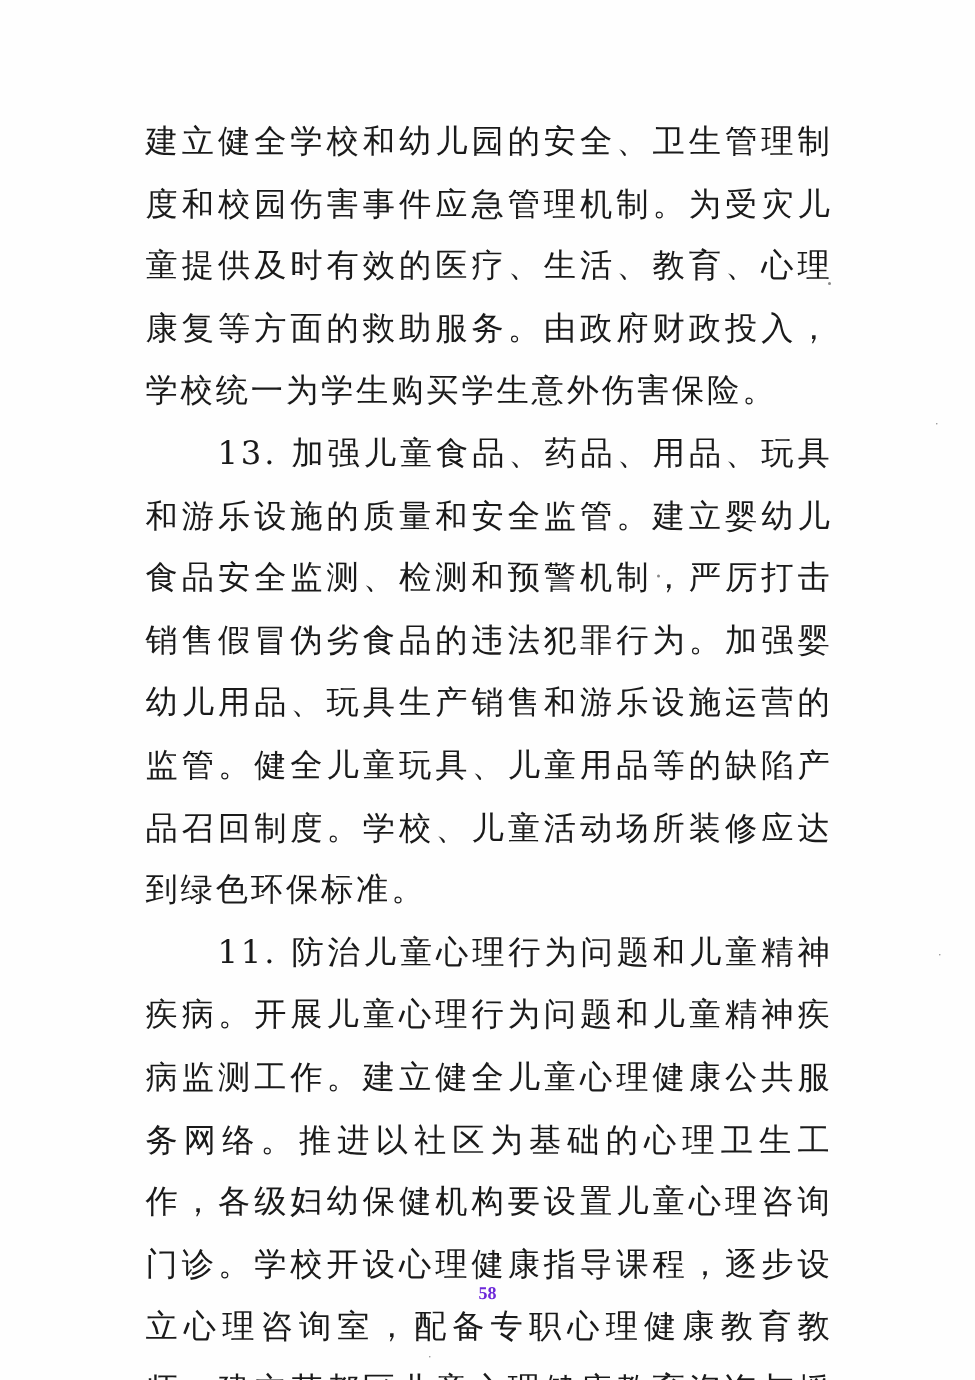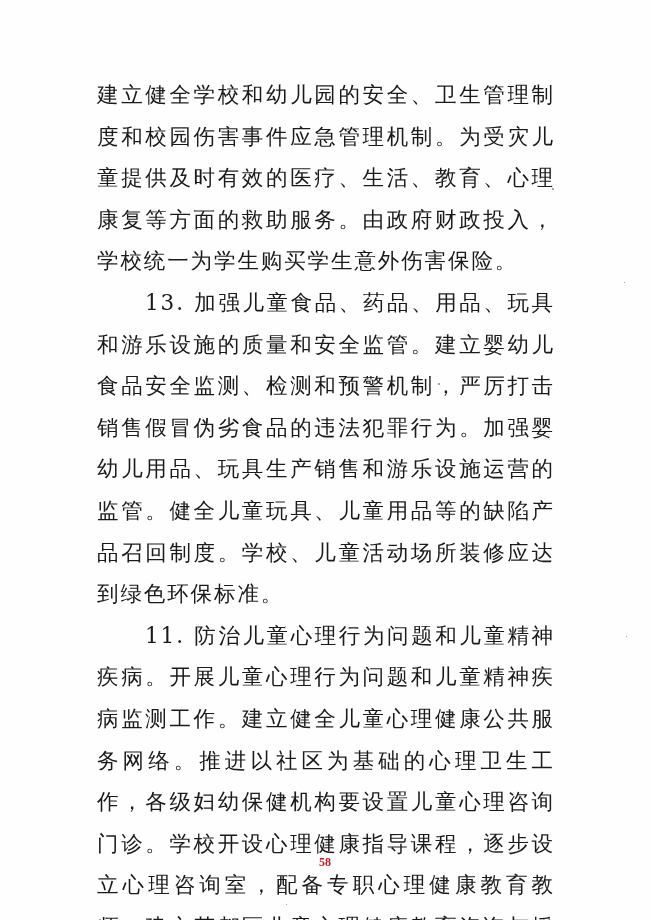--- a/index.html
+++ b/index.html
@@ -43,21 +43,21 @@
     }
     .page-number {
       position: absolute;
       left: 0;
       width: 650px;
       top: 855px;
       text-align: center;
       font-family: "Liberation Serif", "DejaVu Serif", serif;
       font-weight: bold;
       font-size: 12px;
-      color: #b91c1c;
+      color: #6d28d9;
     }
     .speck {
       position: absolute;
       width: 2px;
       height: 2px;
       background: #888;
       border-radius: 1px;
     }
   </style>
 </head>

